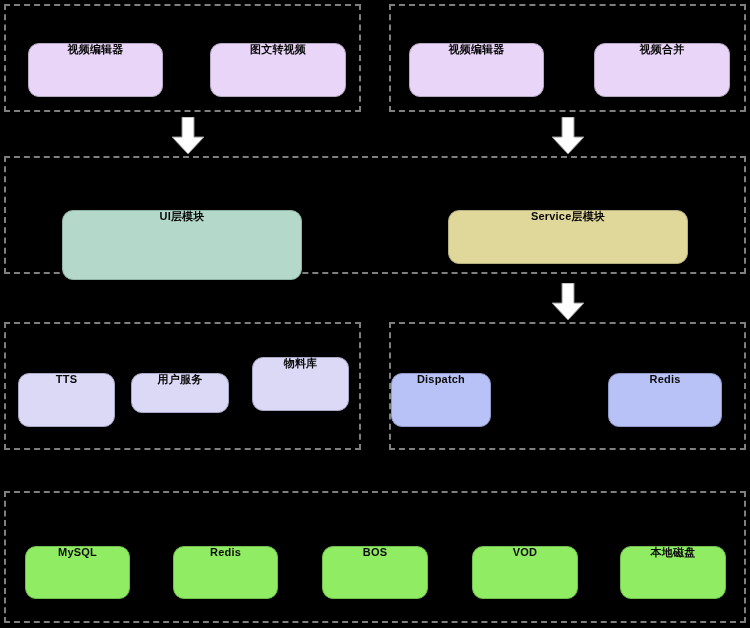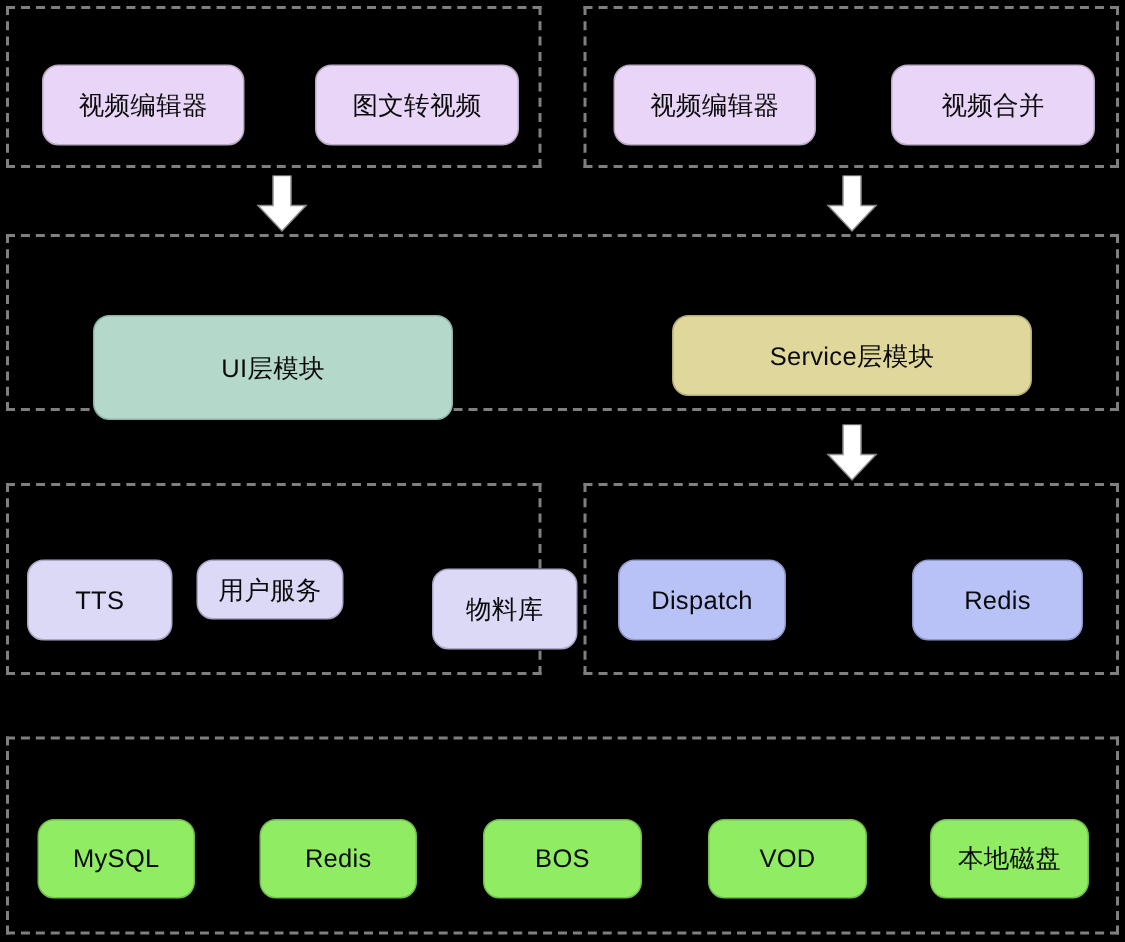--- a/index.html
+++ b/index.html
@@ -28,28 +28,28 @@
     background: transparent;
   }
 
   
   .node {
     position: absolute;
     box-sizing: border-box;
     border: 1px solid #9aa0a6;
     border-radius: 11px;
     display: flex;
-    align-items: center;
     justify-content: center;
     color: #0a0a0a;
-    font-size: 17px;
+    font-size: 11px;
     line-height: 1;
     letter-spacing: 0.2px;
     white-space: nowrap;
     text-align: center;
+    font-weight: bold;
   }
   .node.purple  { background: #e9d5f7; border-color: #b7a9c2; }
   .node.mint    { background: #b4d9ca; border-color: #8fb3a5; }
   .node.khaki   { background: #e0d79b; border-color: #b4ad7c; }
   .node.lav     { background: #dcd9f7; border-color: #aaa7c6; }
   .node.blue    { background: #b9c2f7; border-color: #8f98c6; }
   .node.green   { background: #90ec62; border-color: #74bd4f; }
 
   
   .arrow {
@@ -115,27 +115,27 @@
   <div class="group" style="left:4px; top:322px; width:357px; height:128px;"></div>
 
   <div class="node lav" style="left:18px; top:373px; width:97px; height:54px;">
     <span>TTS</span>
   </div>
 
   <div class="node lav" style="left:131px; top:373px; width:98px; height:40px;">
     <span>用户服务</span>
   </div>
 
-  <div class="node lav" style="left:252px; top:379px; width:97px; height:54px;margin-left:36px;">
+  <div class="node lav" style="left:252px; top:357px; width:97px; height:54px;">
     <span>物料库</span>
   </div>
 
   <div class="group" style="left:389px; top:322px; width:357px; height:128px;"></div>
 
-  <div class="node blue" style="left:412px; top:373px; width:112px; height:54px;">
+  <div class="node blue" style="left:391px; top:373px; width:100px; height:54px;">
     <span>Dispatch</span>
   </div>
 
   <div class="node blue" style="left:608px; top:373px; width:114px; height:54px;">
     <span>Redis</span>
   </div>
 
   <div class="group" style="left:4px; top:491px; width:742px; height:132px;"></div>
 
   <div class="node green" style="left:25px; top:546px; width:105px; height:53px;">

